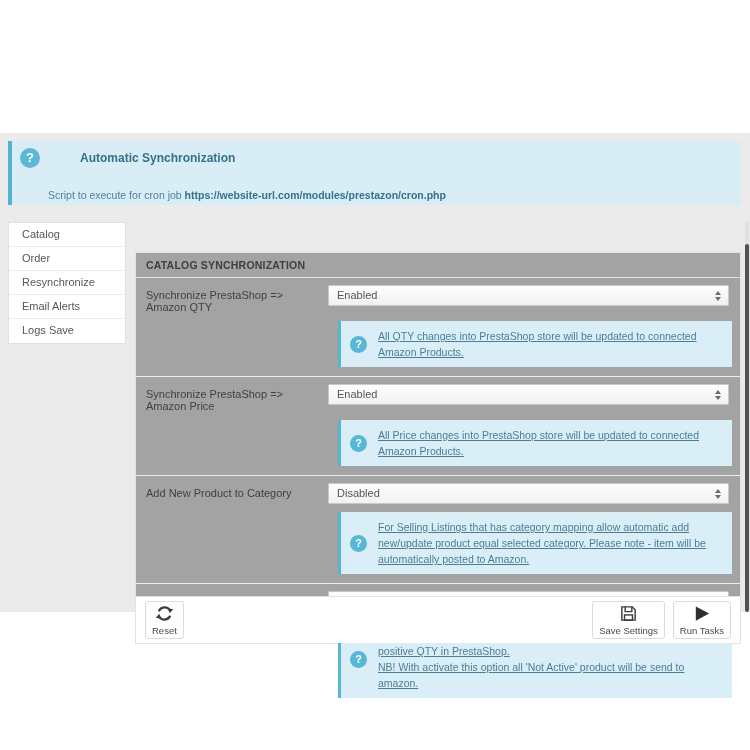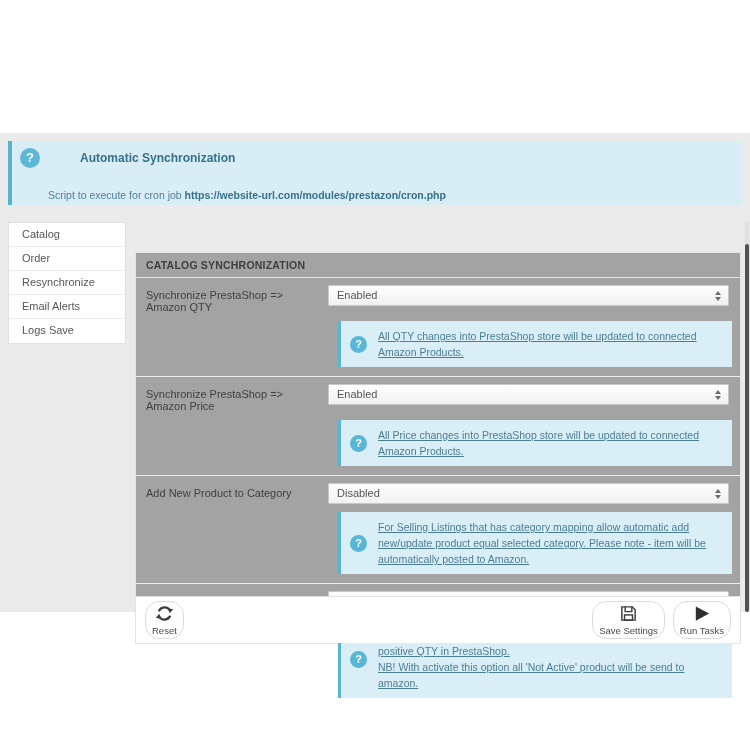--- a/index.html
+++ b/index.html
@@ -50,21 +50,21 @@
   .info { display:flex; align-items:center; margin:8px 0 0 202px; width:394px;
           background:#d9eef7; border-left:3px solid #57b5d4; padding:7px 10px 7px 0; }
   .qicon { flex:none; width:17px; height:17px; border-radius:50%; background:#58b7d6; color:#ffffff;
            font-size:11px; font-weight:bold; text-align:center; line-height:17px; margin:0 11px 0 9px; }
   .info-text { font-size:10.5px; line-height:16px; color:#4b7e96;text-decoration:underline; }
 
   
   .toolbar { position:absolute; left:0; right:0; bottom:0; height:47px; border-top:1px solid #e2e2e2;
              display:flex; align-items:center; gap:8px; padding:0 9px; background:#ffffff; }
   .btn { display:flex; flex-direction:column; align-items:center; justify-content:center; gap:2px;
-         background:#ffffff; border:1px solid #dcdcdc; border-radius:14px; padding:1px 6px; height:38px;
+         background:#ffffff; border:1px solid #dcdcdc; border-radius:3px; padding:1px 6px; height:38px;
          cursor:pointer; }
   .btn .blabel { font-size:9.5px; color:#4a4a4a; white-space:nowrap; }
   .btn svg { display:block; }
   .btn-save { margin-left:auto; }
 
   
   .scroll-track { position:absolute; left:745px; top:222px; width:4px; height:390px; background:#e0e0e0; }
   .scroll-thumb { position:absolute; left:745px; top:244px; width:4px; height:368px; background:#515151;
                   border-radius:2px; cursor:pointer; }
 </style>

